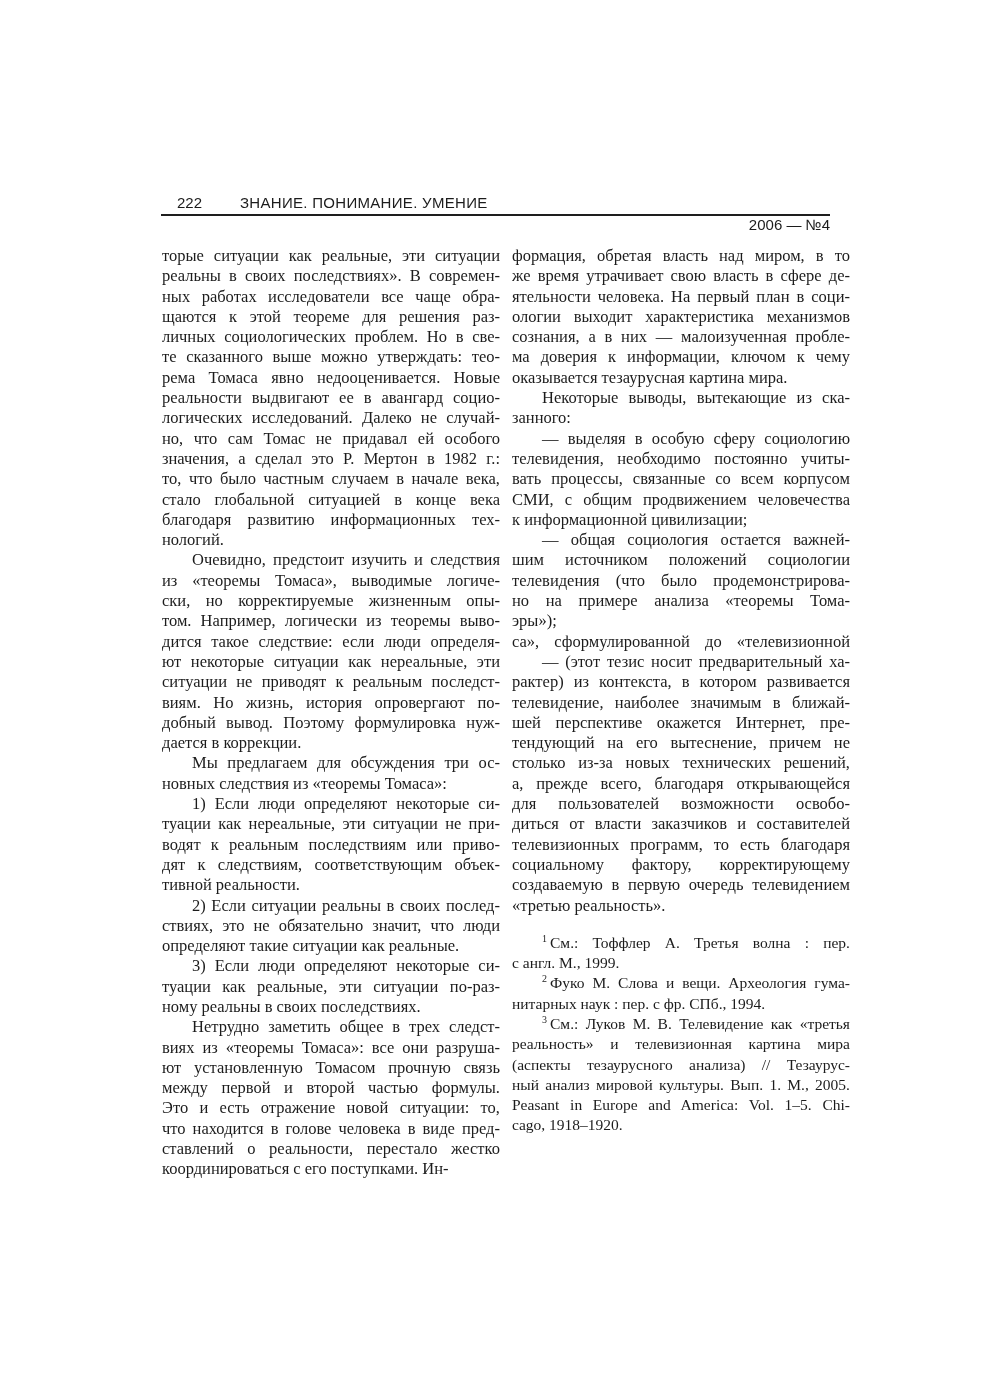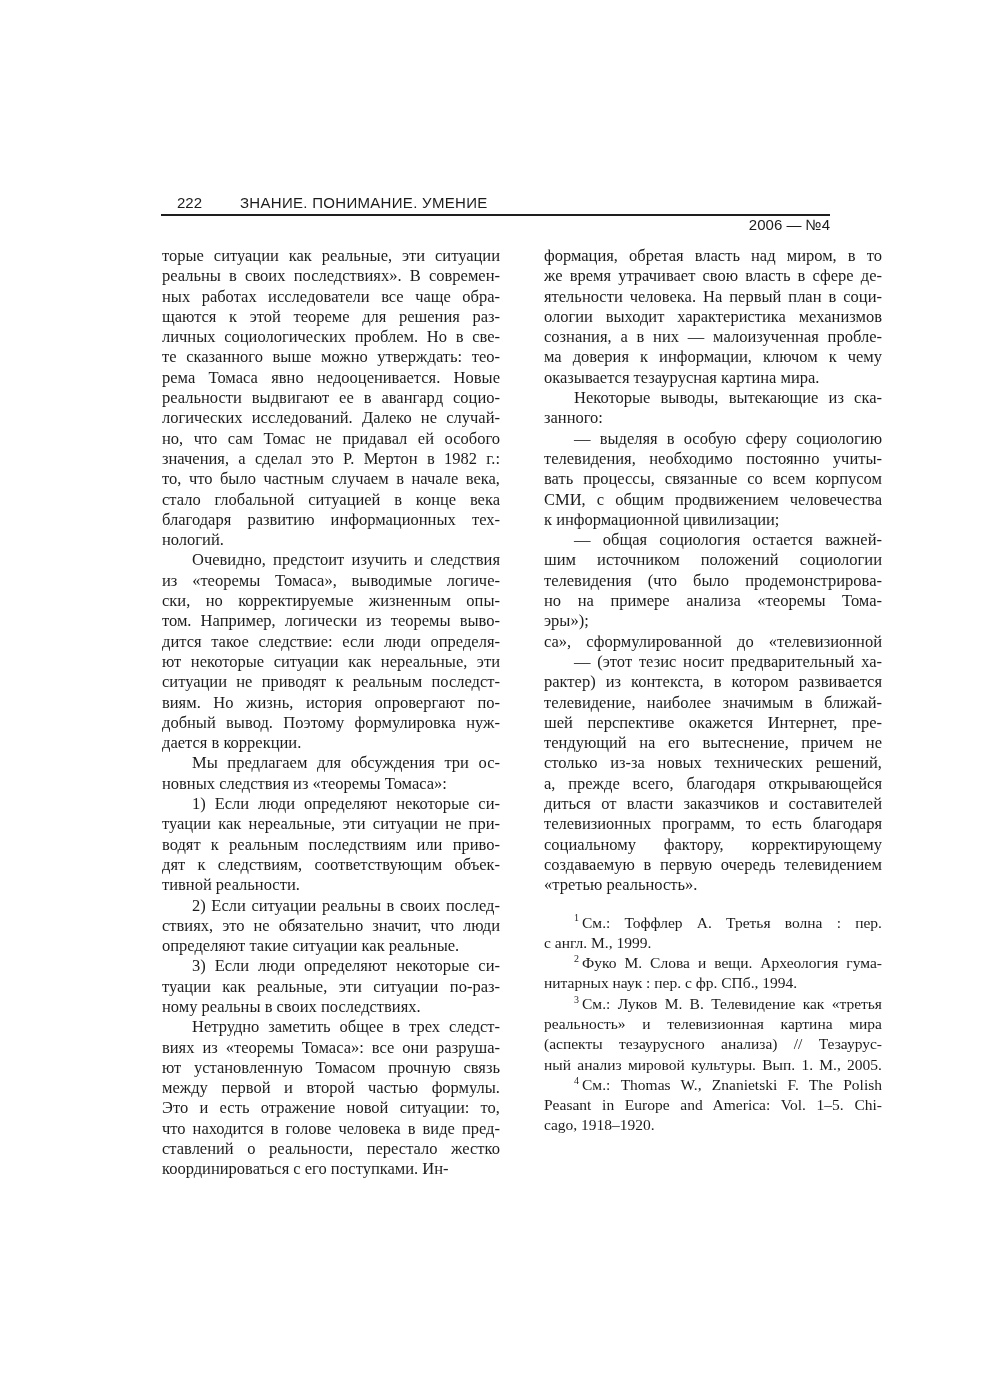--- a/index.html
+++ b/index.html
@@ -30,21 +30,21 @@
     position: absolute;
     left: 161px;
     top: 214px;
     width: 669px;
     height: 2px;
     background: #1e1e1e;
   }
   .columns { position: absolute; left: 162px; top: 230px; }
   .col { position: absolute; top: 16px; width: 338px; }
   .col-left  { left: 0; }
-  .col-right { left: 350px; margin-left: 32px; }
+  .col-right { left: 350px; }
   .para { margin: 0; }
   .line {
     font-size: 16.5px;
     line-height: 20.3px;
     height: 20.3px;
     text-align: justify;
     text-align-last: justify;
     white-space: nowrap;
     overflow: hidden;
   }
@@ -162,20 +162,21 @@
           <div class="line">са», сформулированной до «телевизионной</div>
         </div>
         <div class="para">
           <div class="line first">— (этот тезис носит предварительный ха-</div>
           <div class="line">рактер) из контекста, в котором развивается</div>
           <div class="line">телевидение, наиболее значимым в ближай-</div>
           <div class="line">шей перспективе окажется Интернет, пре-</div>
           <div class="line">тендующий на его вытеснение, причем не</div>
           <div class="line">столько из-за новых технических решений,</div>
           <div class="line">а, прежде всего, благодаря открывающейся</div>
+          <div class="line">для пользователей возможности освобо-</div>
           <div class="line">диться от власти заказчиков и составителей</div>
           <div class="line">телевизионных программ, то есть благодаря</div>
           <div class="line">социальному фактору, корректирующему</div>
           <div class="line">создаваемую в первую очередь телевидением</div>
           <div class="line last">«третью реальность».</div>
         </div>
         <div class="footnotes">
           <div class="para footnote">
             <div class="line first"><sup class="fn-sup">1</sup>См.: Тоффлер А. Третья волна : пер.</div>
             <div class="line last">с англ. М., 1999.</div>
@@ -184,20 +185,19 @@
             <div class="line first"><sup class="fn-sup">2</sup>Фуко М. Слова и вещи. Археология гума-</div>
             <div class="line last">нитарных наук : пер. с фр. СПб., 1994.</div>
           </div>
           <div class="para footnote">
             <div class="line first"><sup class="fn-sup">3</sup>См.: Луков М. В. Телевидение как «третья</div>
             <div class="line">реальность» и телевизионная картина мира</div>
             <div class="line">(аспекты тезаурусного анализа) // Тезаурус-</div>
             <div class="line">ный анализ мировой культуры. Вып. 1. М., 2005.</div>
           </div>
           <div class="para footnote">
-            <div class="line first"><sup class="fn-sup">4</sup>См.: Thomas W., Znanietski F. The Polish</div>
             <div class="line">Peasant in Europe and America: Vol. 1–5. Chi-</div>
             <div class="line last">cago, 1918–1920.</div>
           </div>
         </div>
       </div>
   </div>
 </div>
 
 </body></html>

